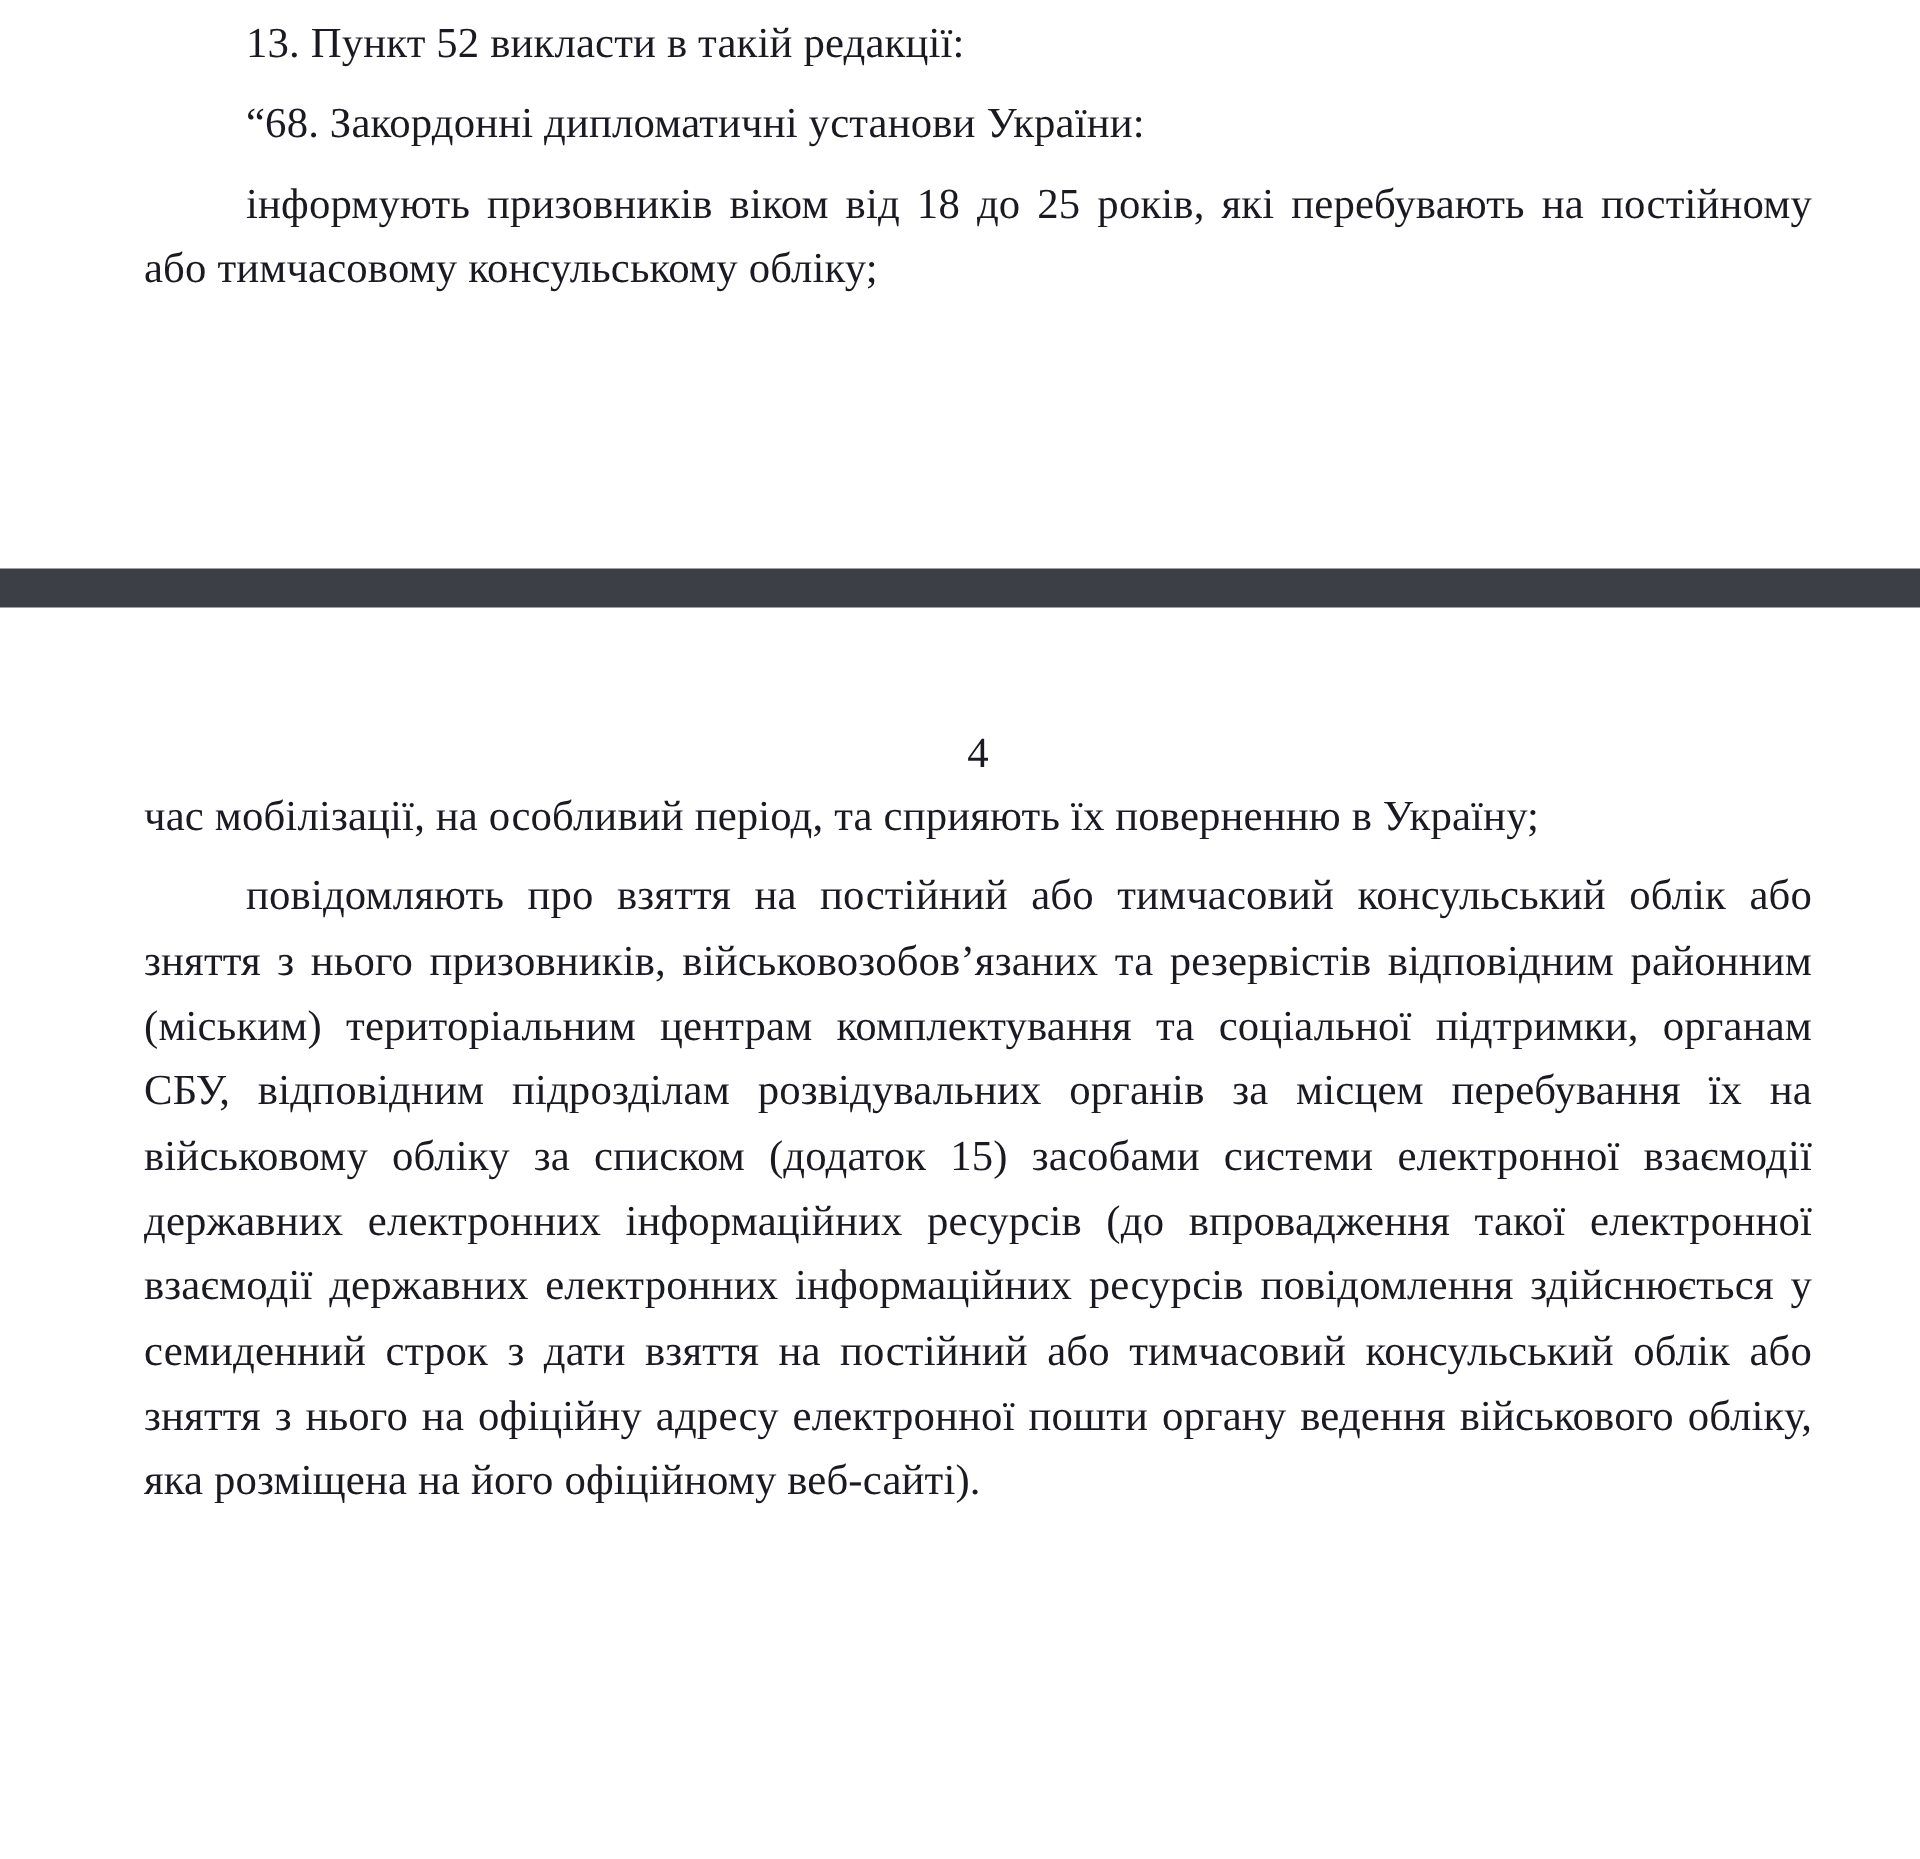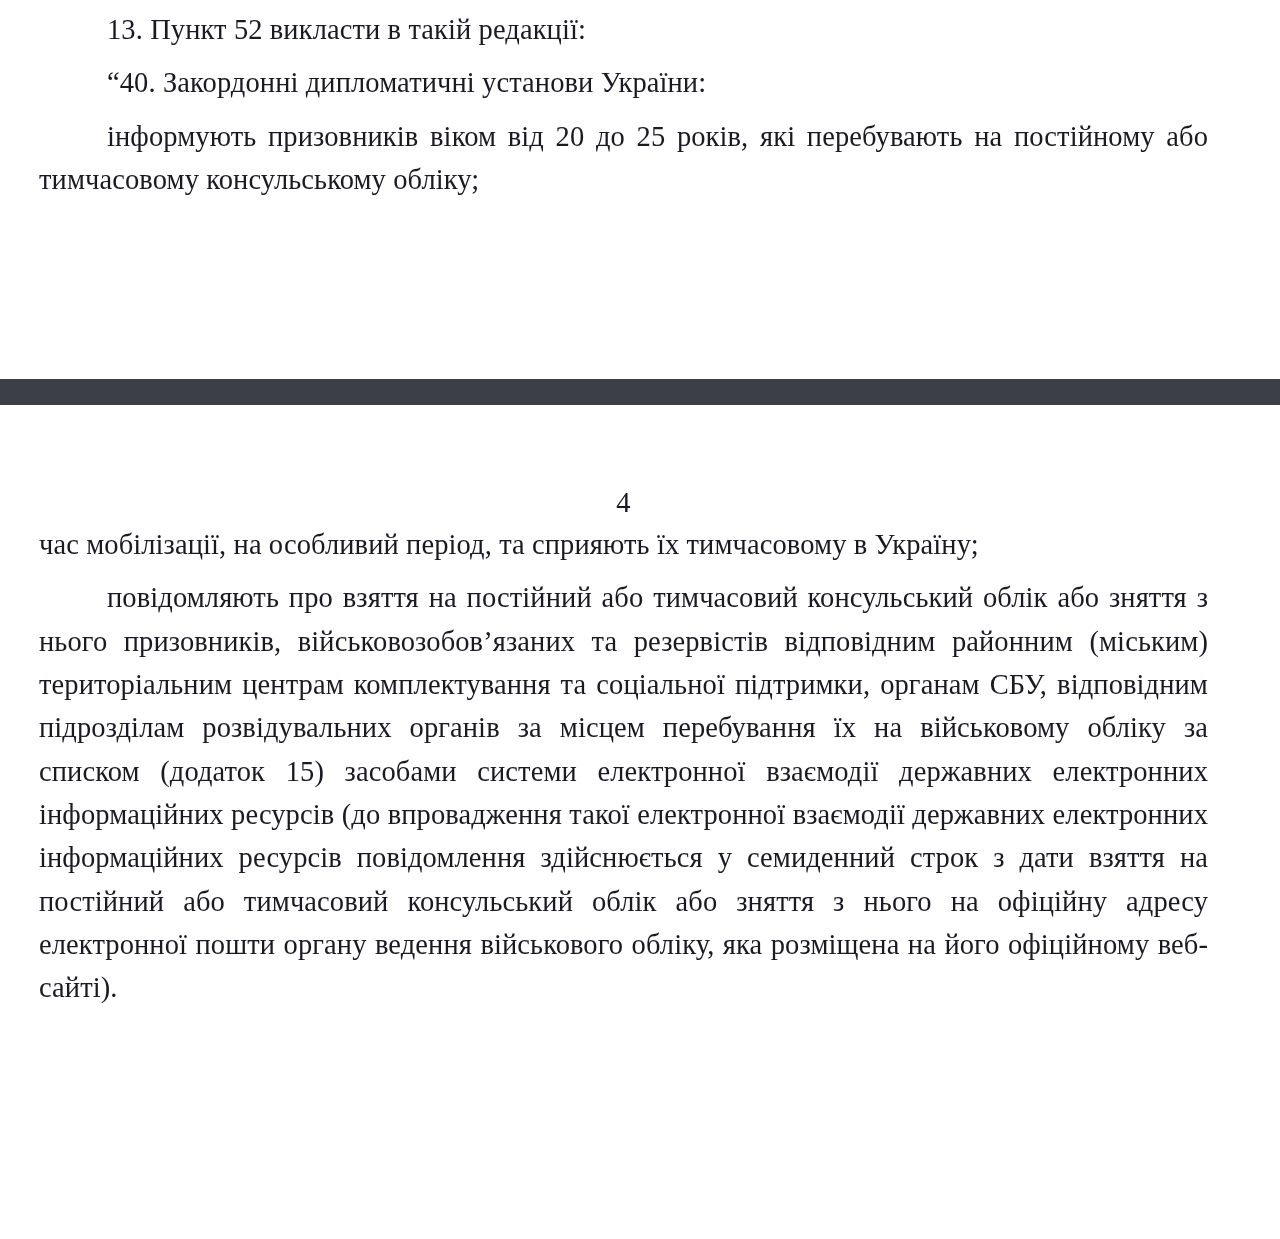--- a/index.html
+++ b/index.html
@@ -15,21 +15,21 @@
     overflow: hidden;
   }
   .page {
     position: relative;
     width: 1280px;
     height: 1239px;
     box-sizing: border-box;
   }
   .doc-section {
     box-sizing: border-box;
-    padding: 0 72px 0 39px;
+    padding: 0 72px 0 96px;
   }
   .section-top {
     padding-top: 8px;
   }
   p.para {
     margin: 0;
     font-size: 28.5px;
     line-height: 1.52;
     text-align: justify;
     text-justify: inter-word;
@@ -65,25 +65,25 @@
     margin-top: 24px;
   }
 </style>
 </head>
 <body>
 
 <div class="page">
 
   <div class="doc-section section-top">
     <p class="para indent">13. Пункт 52 викласти в такій редакції:</p>
-    <p class="para indent">“40. Закордонні дипломатичні установи України:</p>
-    <p class="para indent block-gap">інформують призовників віком від 20 до 25 років, які перебувають на постійному або тимчасовому консульському обліку;</p>
+    <p class="para indent">“68. Закордонні дипломатичні установи України:</p>
+    <p class="para indent block-gap">інформують призовників віком від 18 до 25 років, які перебувають на постійному або тимчасовому консульському обліку;</p>
   </div>
 
   <div class="divider-band"></div>
 
   <div class="doc-section section-bottom">
     <p class="page-number">4</p>
-    <p class="para after-number">час мобілізації, на особливий період, та сприяють їх тимчасовому в Україну;</p>
+    <p class="para after-number">час мобілізації, на особливий період, та сприяють їх поверненню в Україну;</p>
     <p class="para indent block-gap">повідомляють про взяття на постійний або тимчасовий консульський облік або зняття з нього призовників, військовозобов’язаних та резервістів відповідним районним (міським) територіальним центрам комплектування та соціальної підтримки, органам СБУ, відповідним підрозділам розвідувальних органів за місцем перебування їх на військовому обліку за списком (додаток 15) засобами системи електронної взаємодії державних електронних інформаційних ресурсів (до впровадження такої електронної взаємодії державних електронних інформаційних ресурсів повідомлення здійснюється у семиденний строк з дати взяття на постійний або тимчасовий консульський облік або зняття з нього на офіційну адресу електронної пошти органу ведення військового обліку, яка розміщена на його офіційному веб-сайті).</p>
   </div>
 
 </div>
 
 </body></html>

